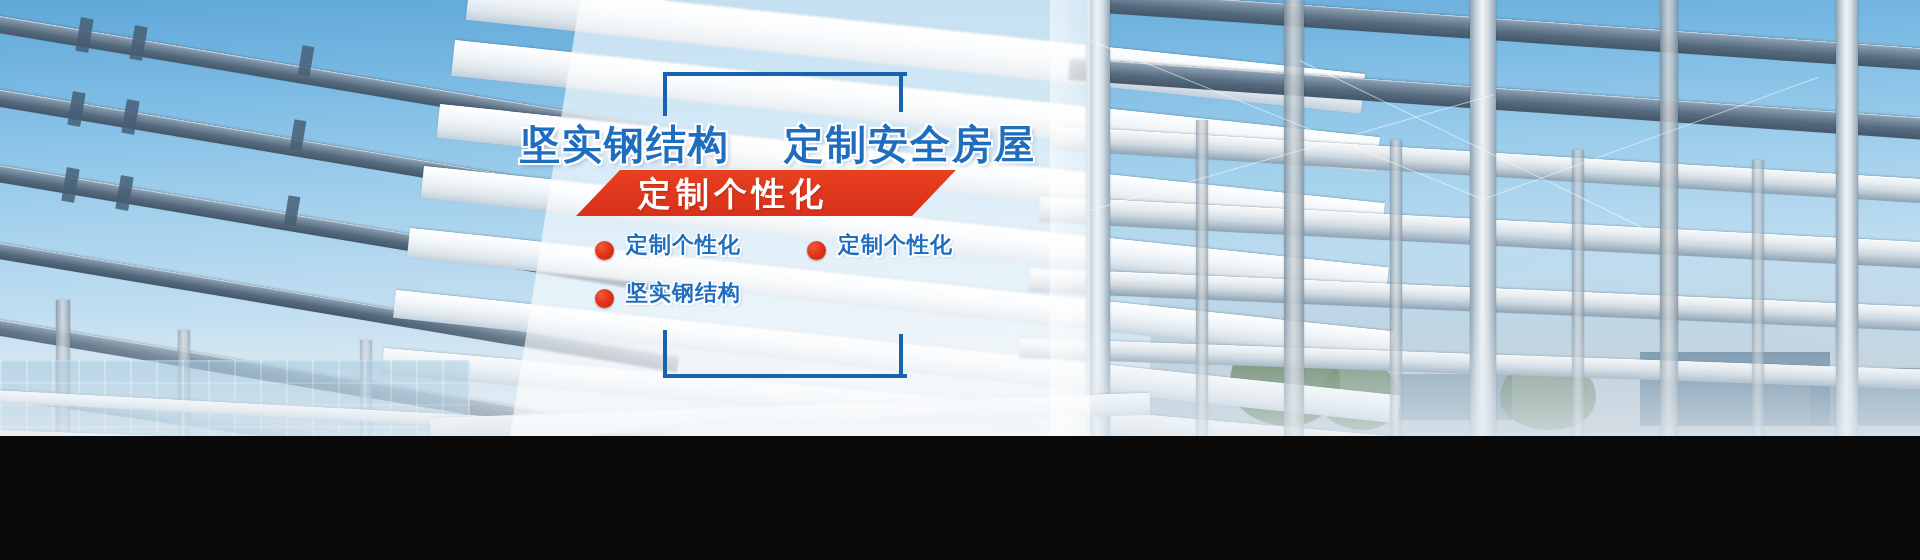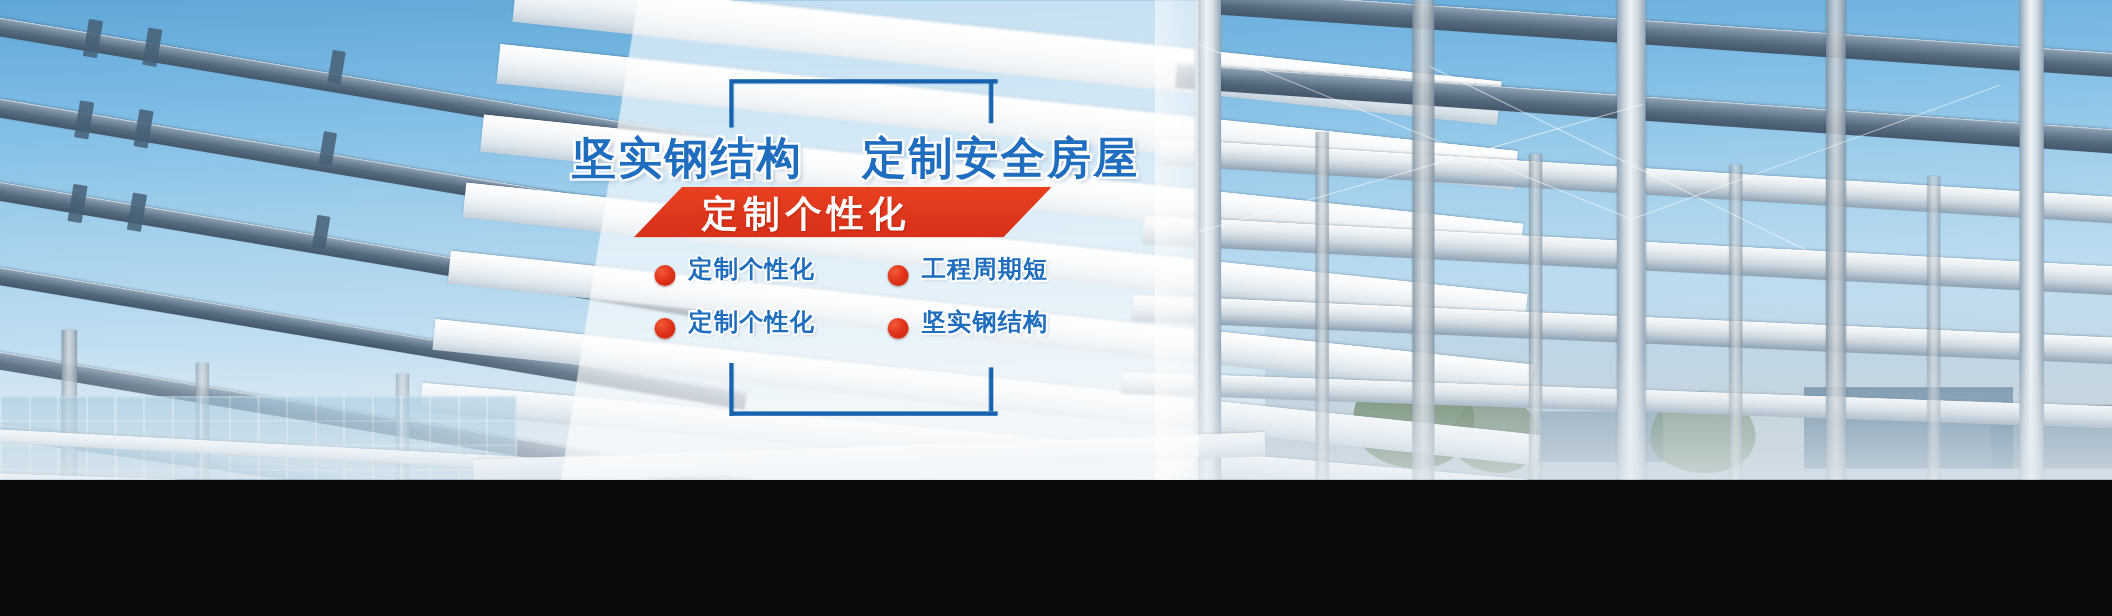--- a/index.html
+++ b/index.html
@@ -232,24 +232,20 @@
   <div class="ribbon"></div>
   <div class="ribbon-text">定制个性化</div>
 
   <div class="features">
     <div class="feat">
       <span class="dot"></span>
       <span class="feat-label">定制个性化</span>
     </div>
     <div class="feat">
       <span class="dot"></span>
-      <span class="feat-label">工程周期短</span>
-    </div>
-    <div class="feat">
-      <span class="dot"></span>
       <span class="feat-label">定制个性化</span>
     </div>
     <div class="feat">
       <span class="dot"></span>
       <span class="feat-label">坚实钢结构</span>
     </div>
   </div>
 
 </div>
 

